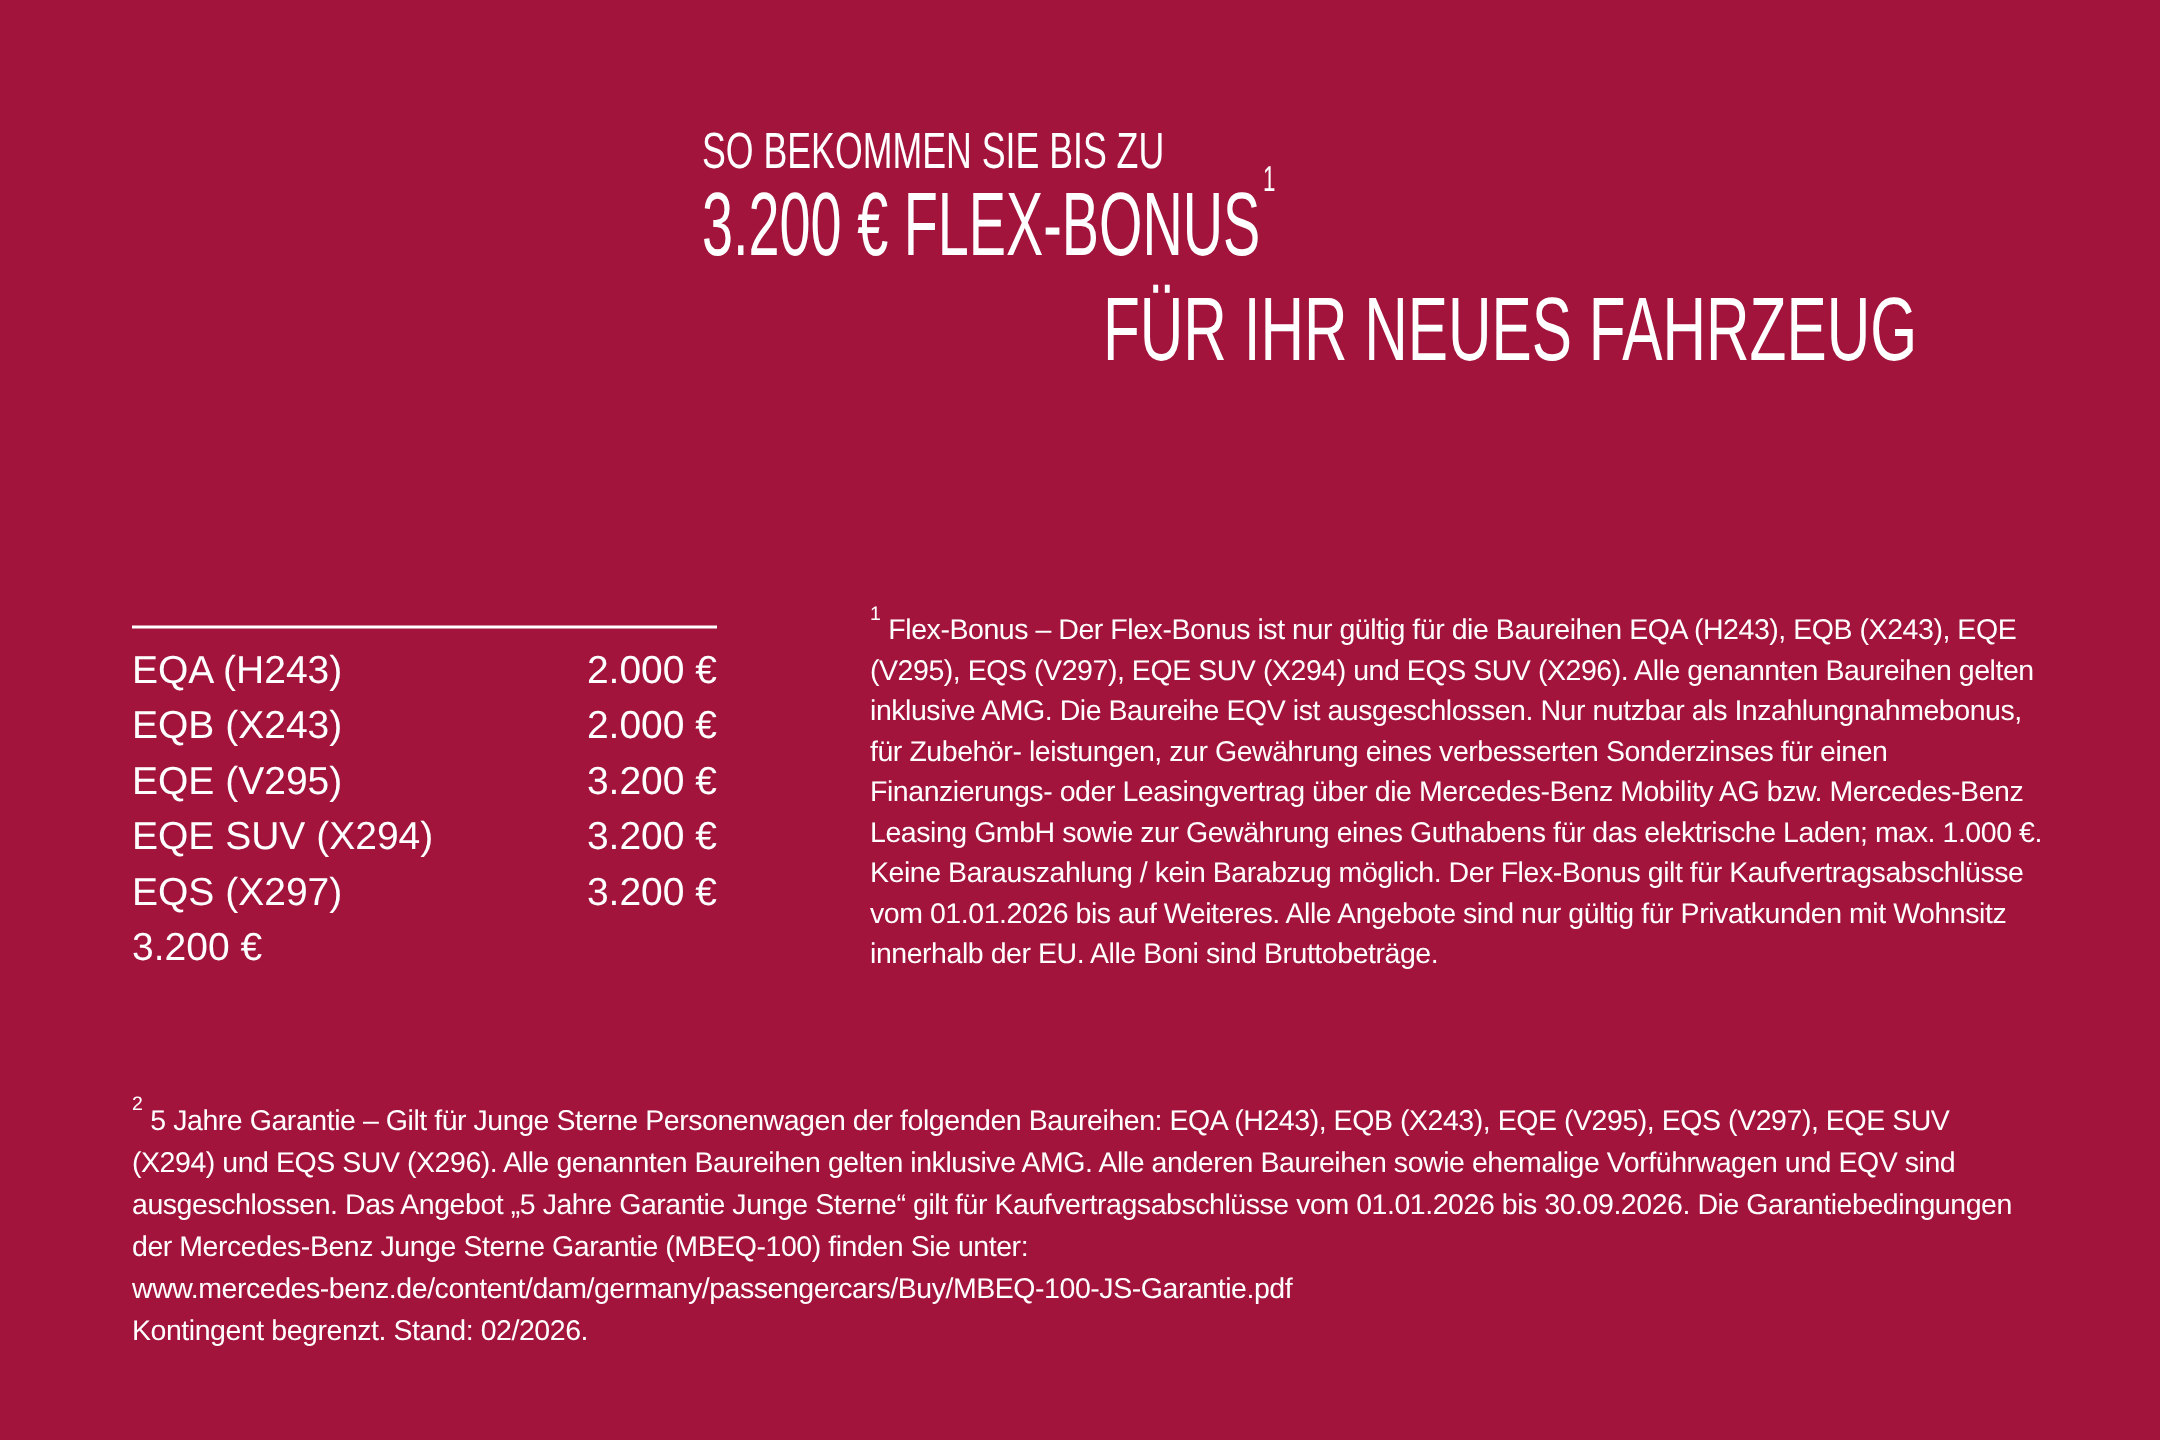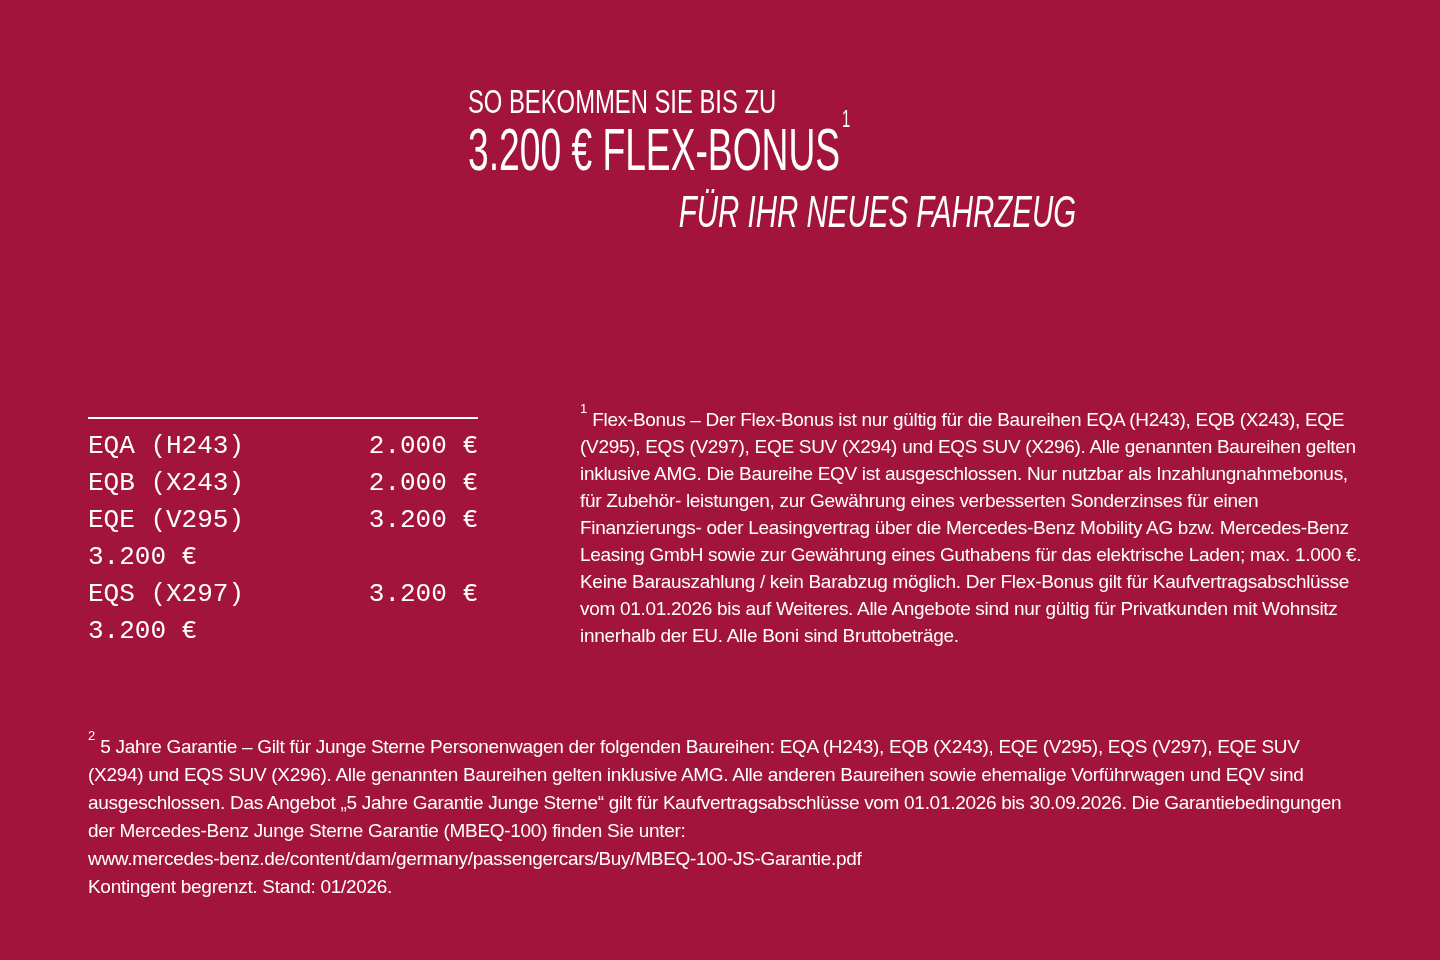--- a/index.html
+++ b/index.html
@@ -18,41 +18,41 @@
     position: absolute;
     left: 468px;
     top: 84px;
     width: 608px;
   }
   .cond { display: inline-block; white-space: nowrap; }
   .h-line1 { font-size: 34px; line-height: 1; }
   .h-line1 .cond { transform: scaleX(0.70); transform-origin: 0 0; }
   .h-line2 { font-size: 60px; line-height: 1; margin-top: 2px; }
   .h-line2 .cond { transform: scaleX(0.62); transform-origin: 0 0; }
-  .h-line3 { font-size: 44px; line-height: 1; margin-top: 10px; text-align: right; font-style: italic; }
+  .h-line3 { font-size: 60px; line-height: 1; margin-top: 10px; text-align: right; }
   .h-line3 .cond { transform: scaleX(0.67); transform-origin: 100% 0; }
   .h-sup {
     font-size: 0.40em;
     position: relative;
     top: -0.93em;
     margin-left: 3px;
   }
 
   
   .bonus-table {
     position: absolute;
     left: 88px;
     top: 402px;
     width: 390px;
     font-size: 26px;
   }
   .t-head { display: flex; justify-content: space-between; line-height: 1; }
   .t-rule { height: 0; border-bottom: 2px solid currentColor; margin-top: 15px; }
   .t-rows { margin-top: 9px; }
-  .t-row { display: flex; justify-content: space-between; line-height: 37px; font-family: Liberation Mono, monospace; }
+  .t-row { display: flex; justify-content: space-between; line-height: 37px; }
 
   
   .footnote {
     font-size: 19px;
     letter-spacing: -0.3px;
     line-height: 27px;
   }
   .footnote-1 {
     position: absolute;
     left: 580px;
@@ -100,20 +100,21 @@
     </div>
     <div class="t-row">
       <span>EQB (X243)</span>
       <span>2.000 €</span>
     </div>
     <div class="t-row">
       <span>EQE (V295)</span>
       <span>3.200 €</span>
     </div>
     <div class="t-row">
+      <span>EQE SUV (X294)</span>
       <span>3.200 €</span>
     </div>
     <div class="t-row">
       <span>EQS (X297)</span>
       <span>3.200 €</span>
     </div>
     <div class="t-row">
       <span>3.200 €</span>
     </div>
   </div>
@@ -121,14 +122,14 @@
 
 <aside class="footnote footnote-1">
   <sup class="fn-sup">1</sup><span>Flex-Bonus – Der Flex-Bonus ist nur gültig für die Baureihen EQA (H243), EQB (X243), EQE (V295), EQS (V297), EQE SUV (X294) und EQS SUV (X296). Alle genannten Baureihen gelten inklusive AMG. Die Baureihe EQV ist ausgeschlossen. Nur nutzbar als Inzahlungnahmebonus, für Zubehör- leistungen, zur Gewährung eines verbesserten Sonderzinses für einen Finanzierungs- oder Leasingvertrag über die Mercedes-Benz Mobility AG bzw. Mercedes-Benz Leasing GmbH sowie zur Gewährung eines Guthabens für das elektrische Laden; max. 1.000 €. Keine Barauszahlung / kein Barabzug möglich. Der Flex-Bonus gilt für Kaufvertragsabschlüsse vom 01.01.2026 bis auf Weiteres. Alle Angebote sind nur gültig für Privatkunden mit Wohnsitz innerhalb der EU. Alle Boni sind Bruttobeträge.</span>
 </aside>
 
 <footer class="footnote footnote-2">
   <div>
     <sup class="fn-sup">2</sup><span>5 Jahre Garantie – Gilt für Junge Sterne Personenwagen der folgenden Baureihen: EQA (H243), EQB (X243), EQE (V295), EQS (V297), EQE SUV (X294) und EQS SUV (X296). Alle genannten Baureihen gelten inklusive AMG. Alle anderen Baureihen sowie ehemalige Vorführwagen und EQV sind ausgeschlossen. Das Angebot „5 Jahre Garantie Junge Sterne“ gilt für Kaufvertragsabschlüsse vom 01.01.2026 bis 30.09.2026. Die Garantiebedingungen der Mercedes-Benz Junge Sterne Garantie (MBEQ-100) finden Sie unter:</span>
   </div>
   <div>www.mercedes-benz.de/content/dam/germany/passengercars/Buy/MBEQ-100-JS-Garantie.pdf</div>
-  <div>Kontingent begrenzt. Stand: 01/2026.</div>
+  <div>Kontingent begrenzt. Stand: 02/2026.</div>
 </footer>
 
 </body></html>

